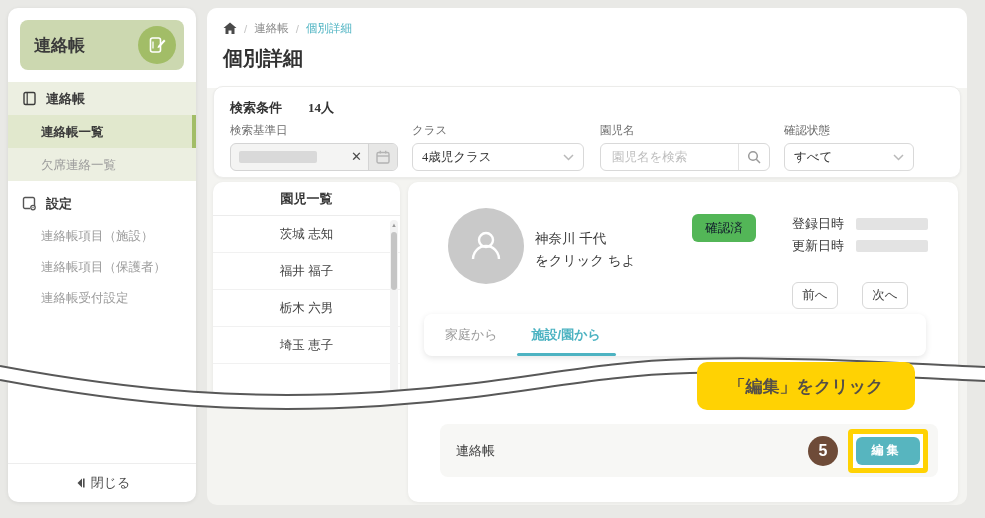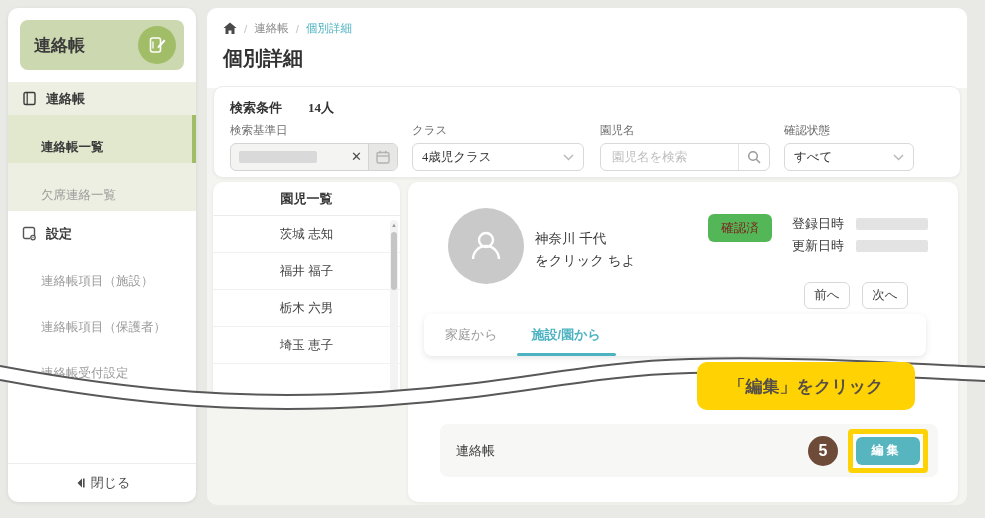--- a/index.html
+++ b/index.html
@@ -13,21 +13,21 @@
   .sidebar{position:absolute;left:8px;top:8px;width:188px;height:494px;
     background:#fff;border-radius:10px;box-shadow:0 1px 4px rgba(0,0,0,.08);}
   .sidebar-header{margin:12px;height:50px;background:#ccd8b0;border-radius:8px;
     display:flex;align-items:center;justify-content:space-between;padding:0 8px 0 14px;box-sizing:border-box;}
   .sidebar-title{font-size:17px;font-weight:bold;color:#3b3b3b;}
   .sidebar-logo{width:38px;height:38px;border-radius:50%;background:#a2bd67;
     display:flex;align-items:center;justify-content:center;flex:0 0 auto;}
   .menu{margin-top:6px;}
   .menu-section{display:flex;align-items:center;gap:9px;height:33px;padding:0 14px;
     font-size:13px;font-weight:bold;color:#3c3c3c;}
-  .menu-item{display:flex;align-items:center;height:32px;padding:16px 14px 0 33px;
+  .menu-item{display:flex;align-items:center;height:32px;padding:1px 14px 0 33px;
     font-size:12.5px;color:#9b9b9b;position:relative;cursor:pointer;}
   .tint{background:#ecefe1;}
   .menu-item.active{background:#e1e8cd;color:#3b3b3b;font-weight:bold;}
   .menu-item.active::after{content:'';position:absolute;right:0;top:0;bottom:0;width:4px;background:#a2bd67;}
   .menu-gap{height:6px;}
   .sidebar-footer{position:absolute;left:0;right:0;bottom:0;height:38px;border-top:1px solid #ededed;
     display:flex;align-items:center;justify-content:center;gap:5px;font-size:13px;color:#4c4c4c;cursor:pointer;}
   
   .main{position:absolute;left:207px;top:8px;width:760px;height:497px;
     background:#f4f4f1;border-radius:10px;}
@@ -72,26 +72,26 @@
     font-size:12.5px;color:#444;border-bottom:1px solid #f1f1f1;cursor:pointer;}
   .vscroll{position:absolute;right:2px;top:38px;bottom:4px;width:8px;background:#f3f3f3;border-radius:4px;}
   .vscroll .arrow{position:absolute;top:2px;left:0;right:0;text-align:center;font-size:6px;color:#9a9a9a;}
   .vscroll .thumb{position:absolute;top:12px;left:1px;width:6px;height:58px;background:#c5c5c5;border-radius:3px;}
   
   .detail-card{position:absolute;left:201px;top:174px;width:550px;height:320px;background:#fff;
     border-radius:10px;box-shadow:0 1px 4px rgba(0,0,0,.06);}
   .avatar{position:absolute;left:40px;top:26px;width:76px;height:76px;border-radius:50%;
     background:#c9c9c9;display:flex;align-items:center;justify-content:center;}
   .name-block{position:absolute;left:127px;top:46px;font-size:13.5px;color:#3a3a3a;line-height:22px;}
-  .status-badge{position:absolute;left:300px;top:32px;width:64px;height:28px;background:#53b657;
-    color:#7f1d1d;font-size:12.5px;border-radius:6px;display:flex;align-items:center;justify-content:center;}
+  .status-badge{position:absolute;left:284px;top:32px;width:64px;height:28px;background:#53b657;
+    color:#0f172a;font-size:12.5px;border-radius:6px;display:flex;align-items:center;justify-content:center;}
   .dates{position:absolute;left:384px;top:31px;font-size:13px;color:#3a3a3a;}
   .date-row{display:flex;align-items:center;height:22px;}
   .date-row .redacted{width:72px;margin-left:12px;background:#e3e3e3;}
-  .pager{position:absolute;right:50px;top:100px;display:flex;gap:12px;margin-left:20px;}
+  .pager{position:absolute;right:50px;top:100px;display:flex;gap:24px;margin-left:20px;}
   .pager button{width:46px;height:27px;background:#fff;border:1px solid #d8d8d8;border-radius:6px;
     font-size:12.5px;color:#444;font-family:inherit;cursor:pointer;}
   .tab-bar{position:absolute;left:16px;top:132px;width:502px;height:42px;background:#fff;
     border-radius:8px;box-shadow:0 2px 6px rgba(0,0,0,.10);display:flex;align-items:stretch;padding:0 4px;box-sizing:border-box;}
   .tab{display:flex;align-items:center;padding:0 9px;margin:0 8px;font-size:13px;color:#9b9b9b;
     position:relative;cursor:pointer;}
   .tab.active{color:#4db3c2;font-weight:bold;}
   .tab.active::after{content:'';position:absolute;left:-6px;right:-6px;bottom:0;height:3px;
     background:#4db3c2;border-radius:2px;}
   .section-row{position:absolute;left:32px;top:242px;width:498px;height:53px;background:#f7f7f5;

